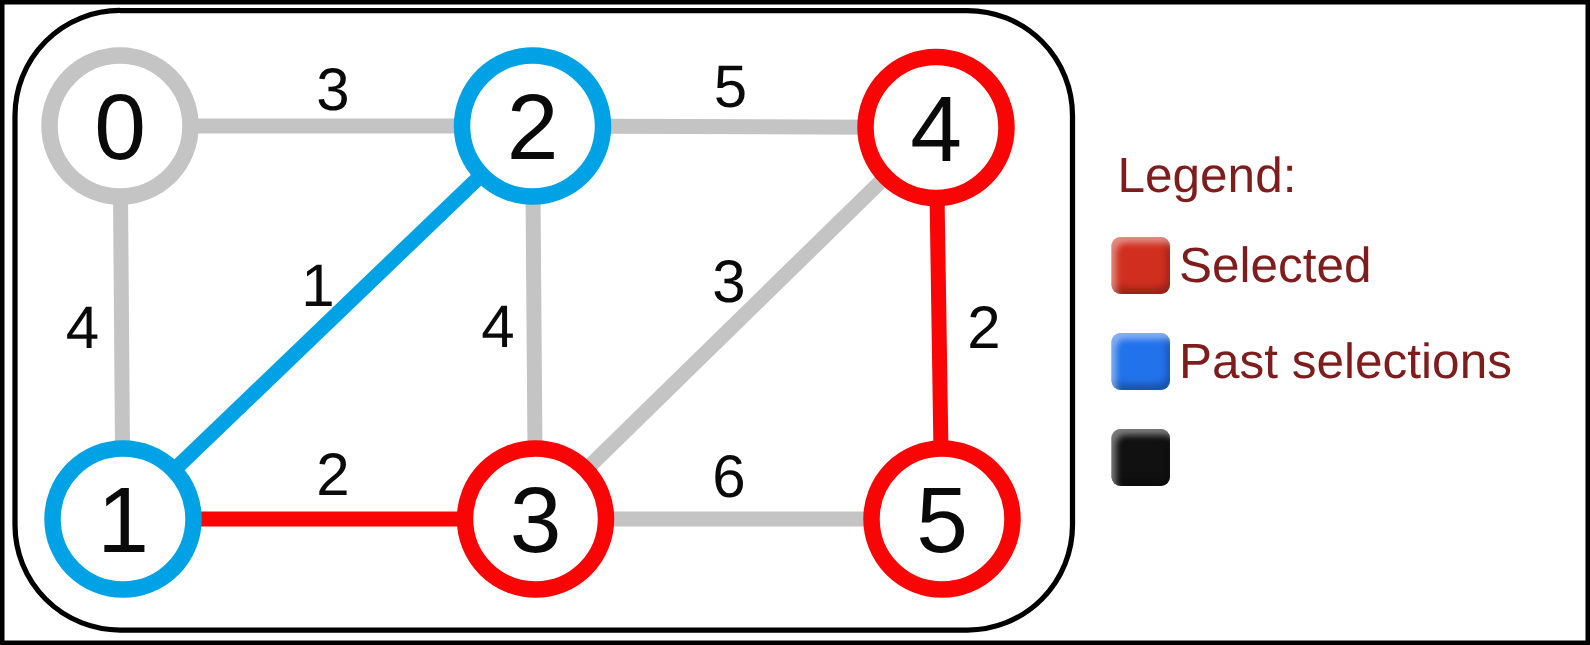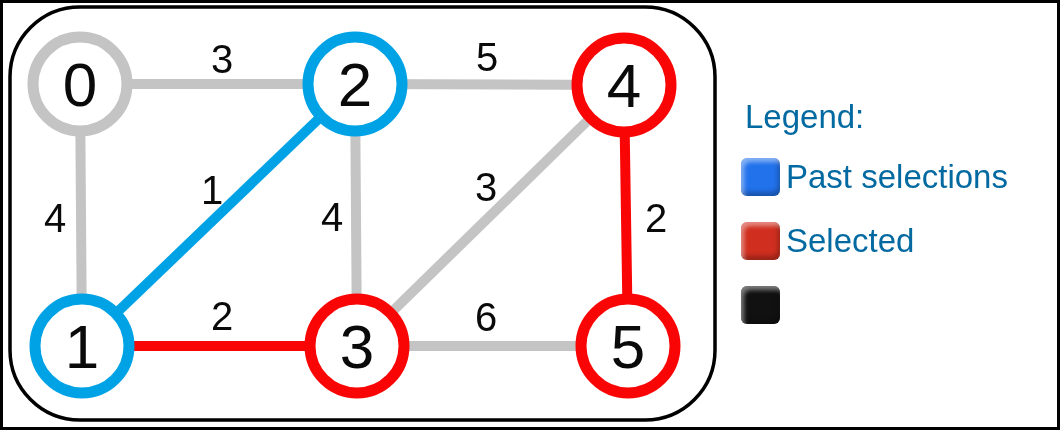--- a/index.html
+++ b/index.html
@@ -14,21 +14,21 @@
     border: 3px solid #000000;
     box-sizing: border-box;
     pointer-events: none;
   }
   #graph-svg { position: absolute; left: 0; top: 0; }
   #graph-svg text { font-family: "Liberation Sans", sans-serif; }
   .edge-label { font-size: 40px; fill: #0a0a0a; text-anchor: middle; }
   .node-label { font-size: 62px; fill: #0a0a0a; text-anchor: middle; }
   .legend {
     position: absolute; left: 741px; top: 98px;
-    color: #0369a1;
+    color: #7f1d1d;
   }
   .legend-title {
     font-size: 33px; line-height: 38px;
     margin: 0 0 22px 4px;
   }
   .legend-row {
     display: flex; align-items: center;
     height: 38px; margin-bottom: 26px;
   }
   .swatch {
@@ -79,27 +79,27 @@
       <text x="624" y="107" class="node-label">4</text>
       <circle cx="628" cy="346" r="47" fill="#ffffff" stroke="#FA0505" stroke-width="11"></circle>
       <text x="628" y="368" class="node-label">5</text>
     </g>
 </svg>
 
 <div class="legend">
   <div class="legend-title">Legend:</div>
 
   <div class="legend-row">
-    <div class="swatch" style="background-color: rgb(34, 114, 236);"></div>
-    <div class="legend-label">Past selections</div>
+    <div class="swatch" style="background-color: rgb(208, 47, 31);"></div>
+    <div class="legend-label">Selected</div>
   </div>
 
   <div class="legend-row">
-    <div class="swatch" style="background-color: rgb(208, 47, 31);"></div>
-    <div class="legend-label">Selected</div>
+    <div class="swatch" style="background-color: rgb(34, 114, 236);"></div>
+    <div class="legend-label">Past selections</div>
   </div>
 
   <div class="legend-row">
     <div class="swatch" style="background-color: rgb(17, 17, 17);"></div>
   </div>
 </div>
 
 <div class="page-frame"></div>
 
 </body></html>

